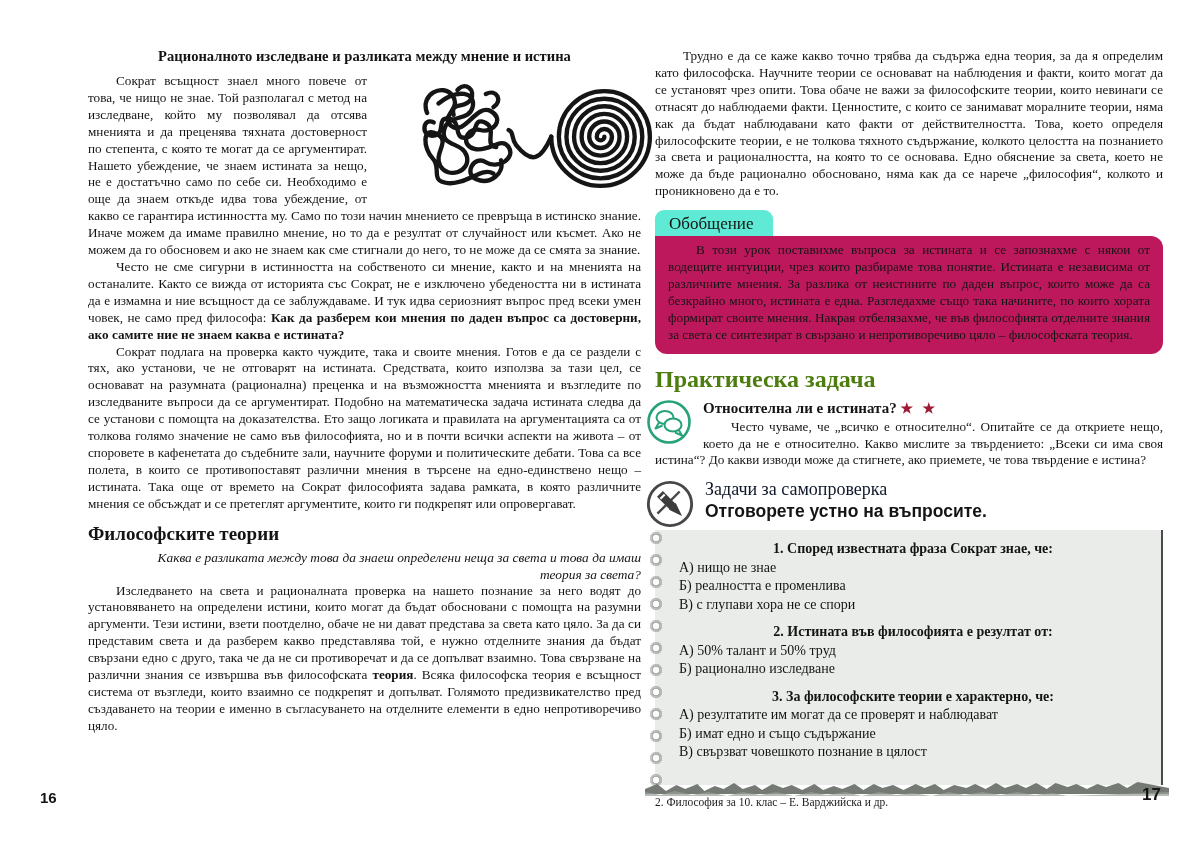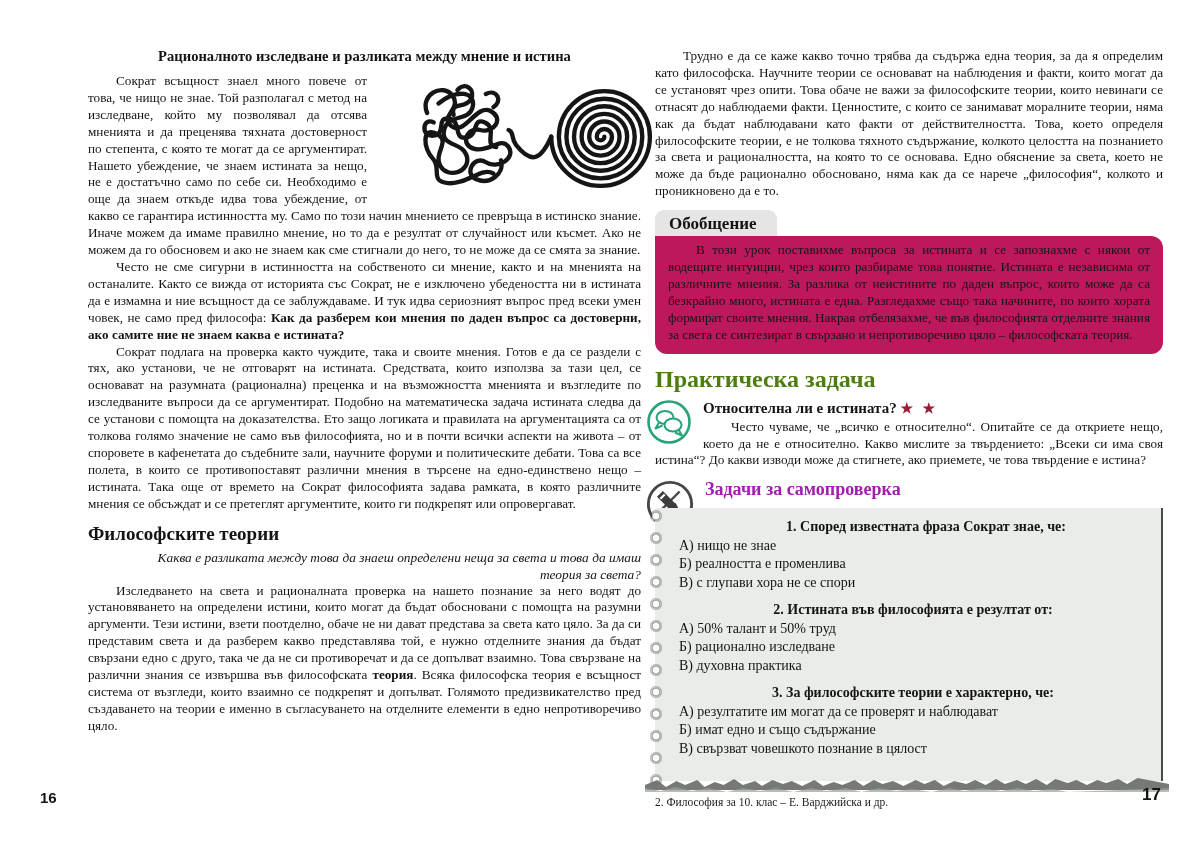--- a/index.html
+++ b/index.html
@@ -10,35 +10,35 @@
   #left-col{left:40px;width:553px;margin-left:48px;}
   #right-col{left:655px;width:508px;}
   
   .body-p{margin:0;font-size:13.2px;line-height:16.9px;text-align:justify;text-indent:28px;}
   .h1{margin:0 0 8px 0;font-size:14.6px;font-weight:bold;text-align:center;}
   .h2{margin:10px 0 4px 0;font-size:19px;font-weight:bold;}
   .lead-q{margin:0 0 0 28px;font-style:italic;font-size:13.4px;line-height:17px;text-align:right;}
   
   .figure{float:right;width:262px;height:128px;margin:2px 0 4px 12px;}
   
-  .sum-tab{display:inline-block;background:#e5e5e5;border-radius:9px 9px 0 0;
-           padding:4px 20px 2px 14px;font-weight:bold;font-size:17px;}
+  .sum-tab{display:inline-block;background:#5eead4;border-radius:9px 9px 0 0;
+           padding:4px 20px 2px 14px;font-weight:normal;font-size:17px;}
   .sum-body{background:#be185d;border-radius:0 12px 12px 12px;
             padding:6px 13px 10px 13px;font-size:13.2px;line-height:16.9px;
             text-align:justify;text-indent:28px;}
   .summary{margin-top:10px;}
   
   .h3-red{margin:12px 0 5px 0;font-size:24px;font-weight:bold;color:#4d7c0f;}
   .prac{overflow:visible;}
   .icon-float{float:left;margin:0 10px 2px -10px;}
   .task-title{margin:0;font-size:15px;font-weight:bold;line-height:20px;}
   .stars{color:#9B1C33;font-size:14px;letter-spacing:3px;}
   
   .selfcheck{margin-top:10px;}
-  .h4-tan{margin:2px 0 1px 0;font-size:18px;font-weight:bold;color:#a21caf;}
+  .h4-tan{margin:2px 0 1px 0;font-size:18px;font-weight:normal;color:#0f172a;}
   .sc-sub{margin:0;font-family:"Liberation Sans",sans-serif;font-weight:bold;font-size:17.5px;}
   
   .quiz{position:relative;margin-top:8px;background:#E9ECE9;border-right:2px solid #4a4a4a;
         padding:10px 14px 14px 24px;}
   .curls{position:absolute;left:-8px;top:0;bottom:-4px;width:17px;
     background-image:radial-gradient(circle at 9px 8px,#fafbfa 0 3px,#a8aea8 3px 4.5px,rgba(90,95,90,.35) 4.5px 6px,transparent 6.5px);
     background-size:17px 22px;background-repeat:repeat-y;}
   .torn{position:absolute;left:-10px;bottom:-13px;width:524px;height:18px;}
   .q-block{margin-bottom:9px;}
   .q-block:last-child{margin-bottom:0;}
@@ -114,37 +114,37 @@
       <span class="icon-float">
         <svg width="50" height="50" viewBox="0 0 52 52" xmlns="http://www.w3.org/2000/svg" aria-hidden="true">
           <circle cx="26" cy="26" r="22.5" fill="#ffffff" stroke="#474747" stroke-width="3"></circle>
           <line x1="36" y1="13" x2="13" y2="36" stroke="#474747" stroke-width="2.5"></line>
           <line x1="15.5" y1="15.5" x2="29" y2="29" stroke="#3c3c3c" stroke-width="8.5"></line>
           <line x1="20.5" y1="16" x2="16" y2="20.5" stroke="#ffffff" stroke-width="2.2"></line>
           <polygon points="32,25 25,32 38.5,38.5" fill="#3c3c3c"></polygon>
         </svg>
       </span>
       <h4 class="h4-tan">Задачи за самопроверка</h4>
+      <p class="sc-sub">Отговорете устно на въпросите.</p>
     </div>
 
     <div class="quiz">
       <div class="curls"></div>
 
       <div class="q-block">
         <p class="q-text">1. Според известната фраза Сократ знае, че:</p>
         <p class="q-opt">А) нищо не знае</p>
         <p class="q-opt">Б) реалността е променлива</p>
         <p class="q-opt">В) с глупави хора не се спори</p>
       </div>
 
       <div class="q-block">
         <p class="q-text">2. Истината във философията е резултат от:</p>
         <p class="q-opt">А) 50% талант и 50% труд</p>
         <p class="q-opt">Б) рационално изследване</p>
-        <p class="q-opt">В) духовна практика</p>
       </div>
 
       <div class="q-block">
         <p class="q-text">3. За философските теории е характерно, че:</p>
         <p class="q-opt">А) резултатите им могат да се проверят и наблюдават</p>
         <p class="q-opt">Б) имат едно и също съдържание</p>
         <p class="q-opt">В) свързват човешкото познание в цялост</p>
       </div>
 
       <svg class="torn" viewBox="0 0 300 18" preserveAspectRatio="none" xmlns="http://www.w3.org/2000/svg">

